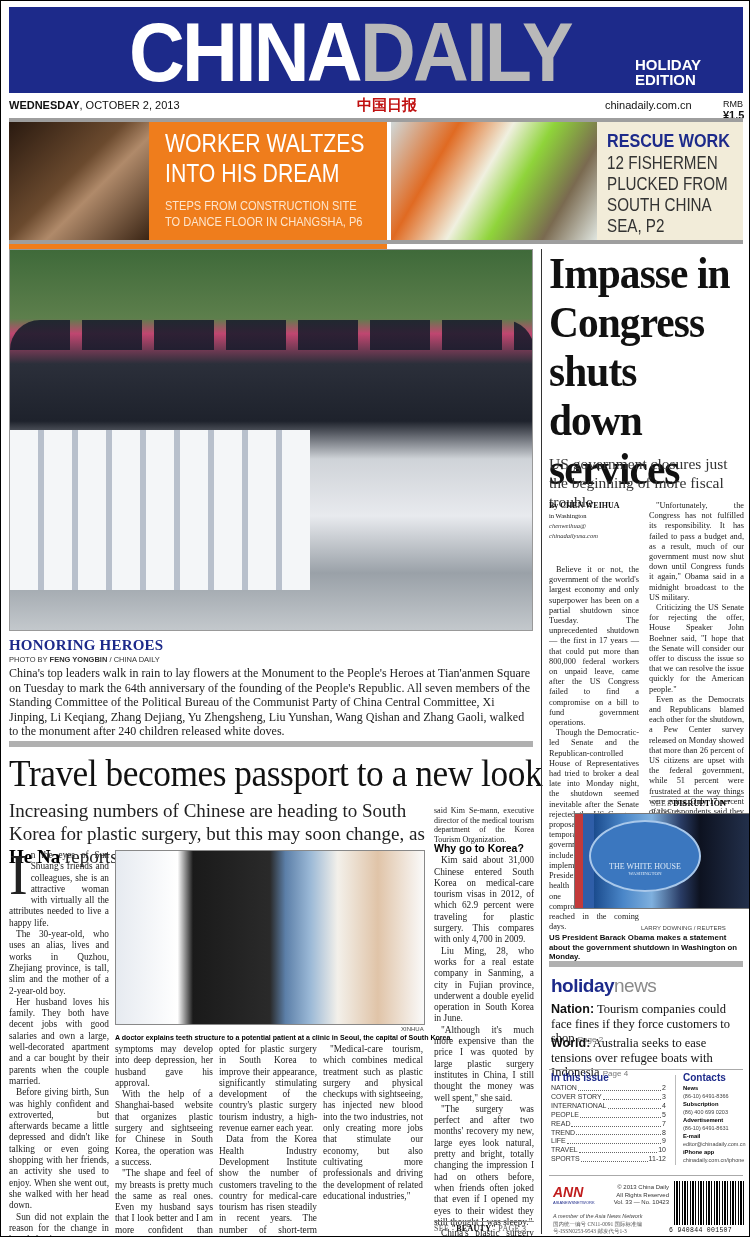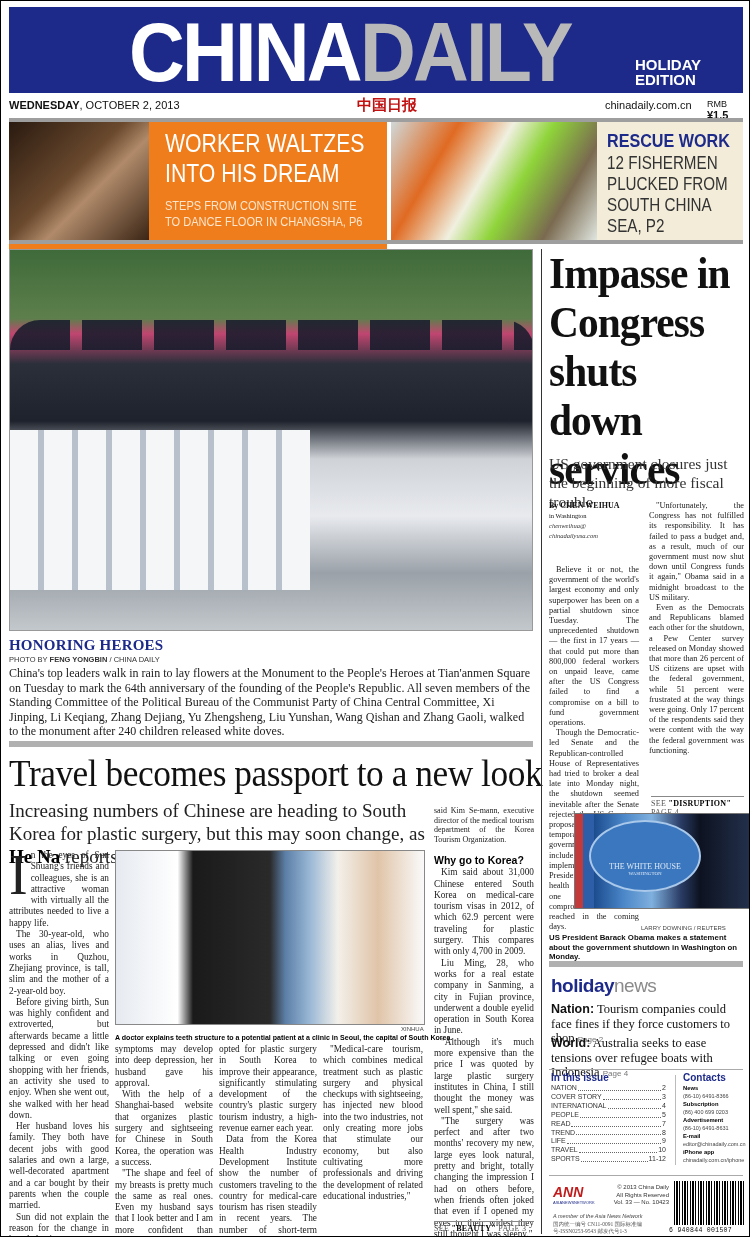--- a/index.html
+++ b/index.html
@@ -7,21 +7,21 @@
 .abs{position:absolute}
 .masthead{left:8px;top:6px;width:734px;height:86px;background:#1d2a8a}
 .mast-china{left:120px;top:2px;font-family:"Liberation Sans",sans-serif;font-weight:bold;font-size:84px;letter-spacing:-3px;color:#fff;line-height:86px;transform:scaleX(0.92);transform-origin:left}
 .mast-daily{color:#b9b9b9}
 .mast-edition{left:626px;top:50px;font-family:"Liberation Sans",sans-serif;font-weight:bold;color:#fff;font-size:15px;line-height:15px}
 .dateline{left:8px;top:96px;width:734px;height:20px;font-family:"Liberation Sans",sans-serif;font-size:11px}
 .dateline .date{position:absolute;left:0;top:2px}
 .dateline .date b{font-weight:bold}
 .dateline .cn{position:absolute;left:348px;top:-1px;font-size:15px;font-weight:bold;color:#c01010}
 .dateline .url{position:absolute;left:596px;top:2px}
-.dateline .price{position:absolute;left:698px;top:2px;font-size:9px}
+.dateline .price{position:absolute;left:714px;top:2px;font-size:9px}
 .dateline .price b{font-size:11px}
 .promo-bar{left:8px;top:117px;width:734px;height:4px;background:#9e9e9e}
 .promo1{left:8px;top:121px;width:378px;height:133px;background:#ef7d1c;overflow:hidden}
 .promo1-img{position:absolute;left:0;top:0;width:140px;height:118px;background:linear-gradient(135deg,#2a1a10,#6b4a2e 45%,#b08a6a 60%,#3a2515)}
 .promo1-h{position:absolute;left:156px;top:6px;color:#fff;font-family:"Liberation Sans",sans-serif;font-size:25px;line-height:30px;transform:scaleX(0.85);transform-origin:left;white-space:nowrap}
 .promo1-s{position:absolute;left:156px;top:76px;color:#fde5cc;font-family:"Liberation Sans",sans-serif;font-size:13px;line-height:16px;transform:scaleX(0.85);transform-origin:left;white-space:nowrap}
 .promo2-img{left:390px;top:121px;width:206px;height:118px;background:linear-gradient(120deg,#d0d8d8,#e06a22 25%,#f0f0e0 45%,#8fd43a 60%,#7a6a50 80%,#e0e6e0)}
 .promo2{left:596px;top:121px;width:146px;height:118px;background:#f2ecd9}
 .promo2-k{position:absolute;left:10px;top:8px;color:#1d2a8a;font-family:"Liberation Sans",sans-serif;font-weight:bold;font-size:19px;transform:scaleX(0.85);transform-origin:left;white-space:nowrap}
 .promo2-t{position:absolute;left:10px;top:30px;color:#333;font-family:"Liberation Sans",sans-serif;font-size:19px;line-height:21px;transform:scaleX(0.8);transform-origin:left;width:170px}
@@ -127,22 +127,22 @@
 
 <div class="abs rule-grey" style="left:8px;top:740px;width:524px"></div>
 
 <div class="abs travel-h">Travel becomes passport to a new look</div>
 <div class="abs travel-deck"><span>Increasing numbers of Chinese are heading to South Korea for plastic surgery, but this may soon change, as </span><b>He Na</b><span> reports.</span></div>
 
 <div class="abs col" style="left:8px;top:849px;width:100px">
   <span class="dropcap">I</span>
   <p class="noind">n the eyes of Sun Shuang's friends and colleagues, she is an attractive woman with virtually all the attributes needed to live a happy life.</p>
   <p>The 30-year-old, who uses an alias, lives and works in Quzhou, Zhejiang province, is tall, slim and the mother of a 2-year-old boy.</p>
+  <p>Her husband loves his family. They both have decent jobs with good salaries and own a large, well-decorated apartment and a car bought by their parents when the couple married.</p>
   <p>Before giving birth, Sun was highly confident and extroverted, but afterwards became a little depressed and didn't like talking or even going shopping with her friends, an activity she used to enjoy. When she went out, she walked with her head down.</p>
-  <p>Her husband loves his family. They both have decent jobs with good salaries and own a large, well-decorated apartment and a car bought by their parents when the couple married.</p>
   <p>Sun did not explain the reason for the change in her behavior to anyone, apart from her husband. It turned out that Sun's breasts — a little small before she gave birth — became much smaller after she breastfied her son.</p>
 
 </div>
 
 <div class="abs clinic-photo"></div>
 <div class="abs clinic-credit">XINHUA</div>
 <div class="abs clinic-cap">A doctor explains teeth structure to a potential patient at a clinic in Seoul, the capital of South Korea.</div>
 
 <div class="abs col" style="left:114px;top:1043px;width:98px">
   <p class="noind">symptoms may develop into deep depression, her husband gave his approval.</p>
@@ -154,21 +154,21 @@
   <p class="noind">opted for plastic surgery in South Korea to improve their appearance, significantly stimulating development of the country's plastic surgery tourism industry, a high-revenue earner each year.</p>
   <p>Data from the Korea Health Industry Development Institute show the number of customers traveling to the country for medical-care tourism has risen steadily in recent years. The number of short-term customers (less than 15 days) rose to 150,000 in 2012, some 30,000 more</p>
 </div>
 <div class="abs col" style="left:322px;top:1043px;width:100px">
   <p>"Medical-care tourism, which combines medical treatment such as plastic surgery and physical checkups with sightseeing, has injected new blood into the two industries, not only creating more jobs that stimulate our economy, but also cultivating more professionals and driving the development of related educational industries,"</p>
 </div>
 <div class="abs col" style="left:433px;top:805px;width:100px;font-size:8px;line-height:9.5px">
   <p class="noind">said Kim Se-mann, executive director of the medical tourism department of the Korea Tourism Organization.</p>
 </div>
 <div class="abs col" style="left:433px;top:842px;width:100px">
-  <div class="col-h" style="margin-top:12px">Why go to Korea?</div>
+  <div class="col-h" style="margin-top:0">Why go to Korea?</div>
   <p>Kim said about 31,000 Chinese entered South Korea on medical-care tourism visas in 2012, of which 62.9 percent were traveling for plastic surgery. This compares with only 4,700 in 2009.</p>
   <p>Liu Ming, 28, who works for a real estate company in Sanming, a city in Fujian province, underwent a double eyelid operation in South Korea in June.</p>
   <p>"Although it's much more expensive than the price I was quoted by large plastic surgery institutes in China, I still thought the money was well spent," she said.</p>
   <p>"The surgery was perfect and after two months' recovery my new, large eyes look natural, pretty and bright, totally changing the impression I had on others before, when friends often joked that even if I opened my eyes to their widest they still thought I was sleepy."</p>
   <p>China's plastic surgery industry has developed quickly in recent years and the country has a considerable number of plastic surgery institutes that customers can choose from. However, many people still prefer to travel to South Korea.</p>
 </div>
 <div class="abs seemore" style="left:433px;top:1220px;border-top:1px solid #888;width:100px;padding-top:2px"><span>SEE </span><b>"BEAUTY"</b><span> PAGE 3</span></div>
 
 <div class="abs vrule" style="left:540px;top:248px;height:985px"></div>
 
@@ -182,20 +182,21 @@
     <div><i style="font-size:6.5px">chenweihua@</i></div>
     <div><i style="font-size:6.5px">chinadailyusa.com</i></div>
   </div>
   <div class="col" style="margin-top:24px;font-size:8.3px;line-height:10.2px">
     <p>Believe it or not, the government of the world's largest economy and only superpower has been on a partial shutdown since Tuesday. The unprecedented shutdown — the first in 17 years — that could put more than 800,000 federal workers on unpaid leave, came after the US Congress failed to find a compromise on a bill to fund government operations.</p>
     <p>Though the Democratic-led Senate and the Republican-controlled House of Representatives had tried to broker a deal late into Monday night, the shutdown seemed inevitable after the Senate rejected the US Congress proposal that the temporary funding for the government should include a delay in the implementation of US President Barack Obama's health care program. No one knows if a compromise can be reached in the coming days.</p>
   </div>
 </div>
 <div class="abs col" style="left:648px;top:500px;width:95px;font-size:8.3px;line-height:10.2px">
   <p>"Unfortunately, the Congress has not fulfilled its responsibility. It has failed to pass a budget and, as a result, much of our government must now shut down until Congress funds it again," Obama said in a midnight broadcast to the US military.</p>
+  <p>Criticizing the US Senate for rejecting the offer, House Speaker John Boehner said, "I hope that the Senate will consider our offer to discuss the issue so that we can resolve the issue quickly for the American people."</p>
   <p>Even as the Democrats and Republicans blamed each other for the shutdown, a Pew Center survey released on Monday showed that more than 26 percent of US citizens are upset with the federal government, while 51 percent were frustrated at the way things were going. Only 17 percent of the respondents said they were content with the way the federal government was functioning.</p>
 </div>
 <div class="abs seemore" style="left:650px;top:795px;border-top:1px solid #888;width:93px;padding-top:2px"><span>SEE </span><b>"DISRUPTION"</b><span> PAGE 4</span></div>
 
 <div class="abs obama-photo">
   <div class="wh-seal">
     <div class="wh-text">
         <div>THE WHITE HOUSE</div>
         <div style="font-size:5px">WASHINGTON</div>
       </div>

